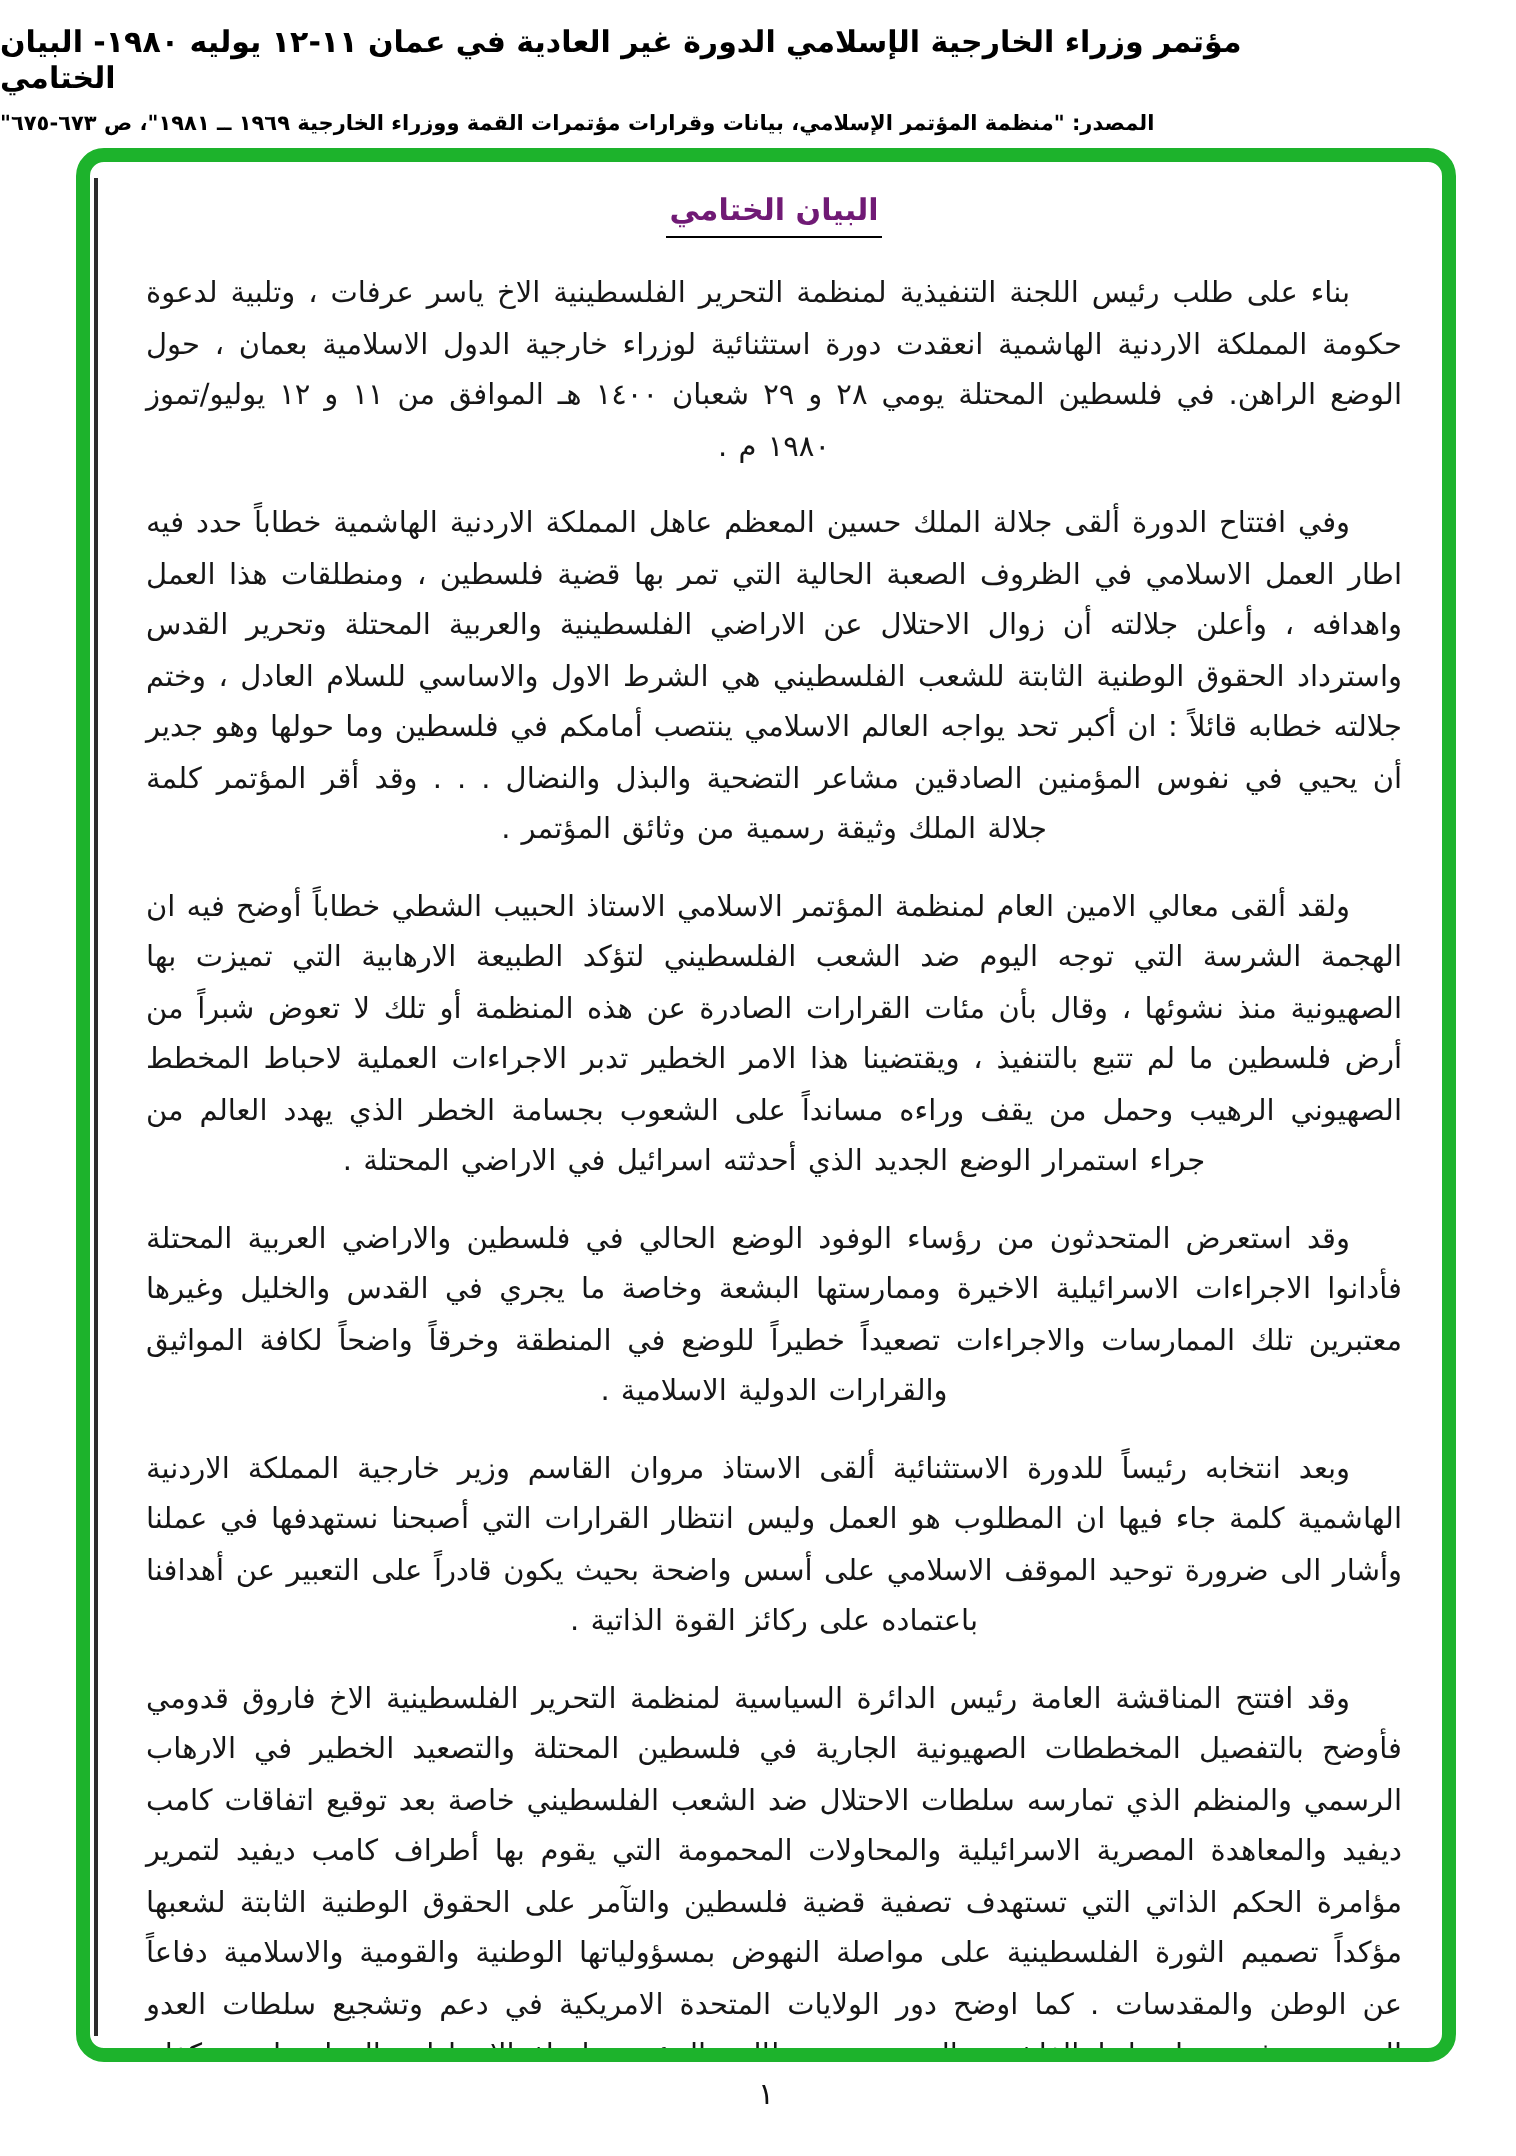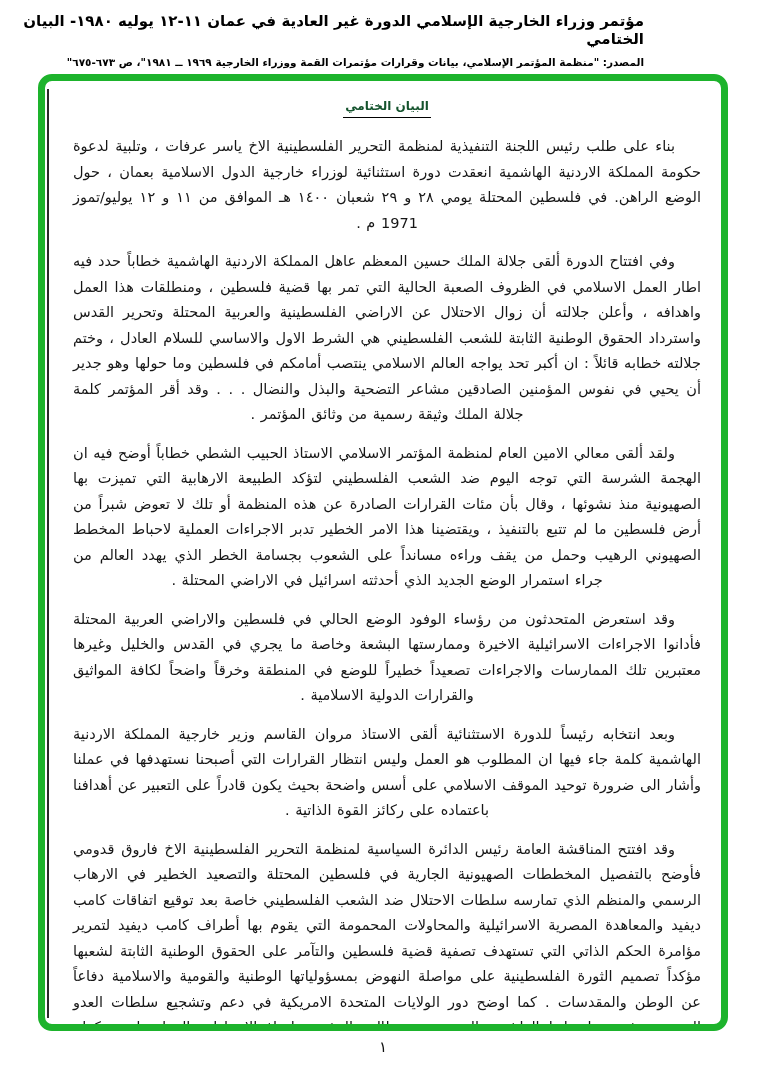--- a/index.html
+++ b/index.html
@@ -13,21 +13,21 @@
     position: relative;
     font-family: "DejaVu Sans", sans-serif;
     color: #141414;
     overflow: hidden;
   }
   .page-header {
     position: absolute;
     top: 12px;
     left: 0;
     width: 644px;
-    text-align: right;
+    text-align: left;
     direction: rtl;
   }
   .header-title {
     font-size: 15px;
     font-weight: bold;
     color: #000000;
     letter-spacing: 0.2px;
   }
   .header-source {
     font-size: 10.5px;
@@ -61,23 +61,23 @@
     left: 28px;
     right: 20px;
     direction: rtl;
   }
   .doc-title {
     text-align: center;
     margin: 4px 0 16px 0;
   }
   .doc-title span {
     display: inline-block;
-    font-size: 12px;
+    font-size: 15px;
     font-weight: bold;
-    color: #14532d;
+    color: #701a75;
     border-bottom: 1.5px solid #000000;
     padding: 0 2px 4px 2px;
   }
   .doc-body p {
     margin: 0 0 13px 0;
     font-size: 14.5px;
     line-height: 25.5px;
     text-align: justify;
     text-align-last: center;
     text-indent: 26px;
@@ -102,21 +102,21 @@
   <div class="header-source">المصدر: "منظمة المؤتمر الإسلامي، بيانات وقرارات مؤتمرات القمة ووزراء الخارجية ١٩٦٩ ــ ١٩٨١"، ص ٦٧٣-٦٧٥"</div>
 </header>
 
 <section class="doc-box">
   <div class="scan-line"></div>
   <div class="doc-content">
     <div class="doc-title">
       <span>البيان الختامي</span>
     </div>
     <div class="doc-body">
-      <p>بناء على طلب رئيس اللجنة التنفيذية لمنظمة التحرير الفلسطينية الاخ ياسر عرفات ، وتلبية لدعوة حكومة المملكة الاردنية الهاشمية انعقدت دورة استثنائية لوزراء خارجية الدول الاسلامية بعمان ، حول الوضع الراهن. في فلسطين المحتلة يومي ٢٨ و ٢٩ شعبان ١٤٠٠ هـ الموافق من ١١ و ١٢ يوليو/تموز 1971 م .</p>
+      <p>بناء على طلب رئيس اللجنة التنفيذية لمنظمة التحرير الفلسطينية الاخ ياسر عرفات ، وتلبية لدعوة حكومة المملكة الاردنية الهاشمية انعقدت دورة استثنائية لوزراء خارجية الدول الاسلامية بعمان ، حول الوضع الراهن. في فلسطين المحتلة يومي ٢٨ و ٢٩ شعبان ١٤٠٠ هـ الموافق من ١١ و ١٢ يوليو/تموز ١٩٨٠ م .</p>
       <p>وفي افتتاح الدورة ألقى جلالة الملك حسين المعظم عاهل المملكة الاردنية الهاشمية خطاباً حدد فيه اطار العمل الاسلامي في الظروف الصعبة الحالية التي تمر بها قضية فلسطين ، ومنطلقات هذا العمل واهدافه ، وأعلن جلالته أن زوال الاحتلال عن الاراضي الفلسطينية والعربية المحتلة وتحرير القدس واسترداد الحقوق الوطنية الثابتة للشعب الفلسطيني هي الشرط الاول والاساسي للسلام العادل ، وختم جلالته خطابه قائلاً : ان أكبر تحد يواجه العالم الاسلامي ينتصب أمامكم في فلسطين وما حولها وهو جدير أن يحيي في نفوس المؤمنين الصادقين مشاعر التضحية والبذل والنضال . . . وقد أقر المؤتمر كلمة جلالة الملك وثيقة رسمية من وثائق المؤتمر .</p>
       <p>ولقد ألقى معالي الامين العام لمنظمة المؤتمر الاسلامي الاستاذ الحبيب الشطي خطاباً أوضح فيه ان الهجمة الشرسة التي توجه اليوم ضد الشعب الفلسطيني لتؤكد الطبيعة الارهابية التي تميزت بها الصهيونية منذ نشوئها ، وقال بأن مئات القرارات الصادرة عن هذه المنظمة أو تلك لا تعوض شبراً من أرض فلسطين ما لم تتبع بالتنفيذ ، ويقتضينا هذا الامر الخطير تدبر الاجراءات العملية لاحباط المخطط الصهيوني الرهيب وحمل من يقف وراءه مسانداً على الشعوب بجسامة الخطر الذي يهدد العالم من جراء استمرار الوضع الجديد الذي أحدثته اسرائيل في الاراضي المحتلة .</p>
       <p>وقد استعرض المتحدثون من رؤساء الوفود الوضع الحالي في فلسطين والاراضي العربية المحتلة فأدانوا الاجراءات الاسرائيلية الاخيرة وممارستها البشعة وخاصة ما يجري في القدس والخليل وغيرها معتبرين تلك الممارسات والاجراءات تصعيداً خطيراً للوضع في المنطقة وخرقاً واضحاً لكافة المواثيق والقرارات الدولية الاسلامية .</p>
       <p>وبعد انتخابه رئيساً للدورة الاستثنائية ألقى الاستاذ مروان القاسم وزير خارجية المملكة الاردنية الهاشمية كلمة جاء فيها ان المطلوب هو العمل وليس انتظار القرارات التي أصبحنا نستهدفها في عملنا وأشار الى ضرورة توحيد الموقف الاسلامي على أسس واضحة بحيث يكون قادراً على التعبير عن أهدافنا باعتماده على ركائز القوة الذاتية .</p>
       <p>وقد افتتح المناقشة العامة رئيس الدائرة السياسية لمنظمة التحرير الفلسطينية الاخ فاروق قدومي فأوضح بالتفصيل المخططات الصهيونية الجارية في فلسطين المحتلة والتصعيد الخطير في الارهاب الرسمي والمنظم الذي تمارسه سلطات الاحتلال ضد الشعب الفلسطيني خاصة بعد توقيع اتفاقات كامب ديفيد والمعاهدة المصرية الاسرائيلية والمحاولات المحمومة التي يقوم بها أطراف كامب ديفيد لتمرير مؤامرة الحكم الذاتي التي تستهدف تصفية قضية فلسطين والتآمر على الحقوق الوطنية الثابتة لشعبها مؤكداً تصميم الثورة الفلسطينية على مواصلة النهوض بمسؤولياتها الوطنية والقومية والاسلامية دفاعاً عن الوطن والمقدسات . كما اوضح دور الولايات المتحدة الامريكية في دعم وتشجيع سلطات العدو الصهيوني في ممارساتها الفاشية والعنصرية ، وطالب المؤتمر باتخاذ الاجراءات العملية لدعم كفاح وصمود الشعب الفلسطيني والتصدي لمخططات أطراف كامب ديفيد ومساندة القضية الفلسطينية على الصعيدين الاسلامي والدولي .</p>
     </div>
   </div>
 </section>
 
 <div class="page-number">١</div>

